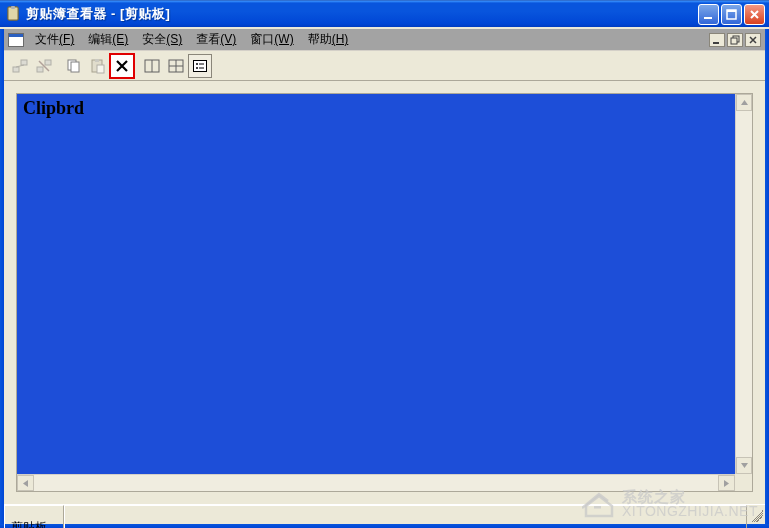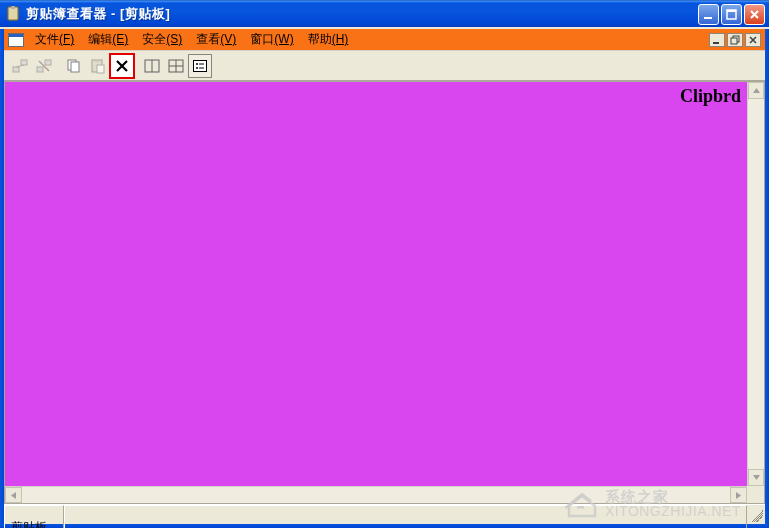--- a/index.html
+++ b/index.html
@@ -36,21 +36,21 @@
     background: linear-gradient(to bottom,#0855dd,#0046d5);
   }
 
   .client {
     position: absolute; left: 4px; right: 4px; top: 29px; bottom: 4px;
     background: #ece9d8; display: flex; flex-direction: column;
   }
 
   
   .menubar {
-    height: 22px; background: #f97316; display: flex; align-items: center; padding: 0 2px;
+    height: 22px; background: #a3a3a3; display: flex; align-items: center; padding: 0 2px;
     border-bottom: 1px solid #d4d0c8;
   }
   .menubar .mdi-icon {
     width: 16px; height: 14px; border: 1px solid #6b6b6b; background: #fff; margin: 0 4px 0 2px;
     position: relative;
   }
   .menubar .mdi-icon::before {
     content: ""; position: absolute; left:0; right:0; top:0; height: 3px; background: #2a5fc1;
   }
   .menubar .menu-item { padding: 2px 7px; cursor: default; }
@@ -71,21 +71,21 @@
   .tb-btn {
     width: 24px; height: 24px; border: 1px solid transparent; display: flex; align-items: center; justify-content: center;
     background: #ece9d8;
   }
   .tb-btn.raised { border: 1px solid #8a867a; background: #f0ede0; }
   .tb-btn.highlight { outline: 2px solid #e00000; outline-offset: -1px; background:#fff; }
   .tb-btn svg { width: 18px; height: 18px; }
   .tb-btn.disabled svg { opacity: 0.55; filter: grayscale(60%); }
 
   
-  .content-wrap { flex: 1 1 auto; position: relative; background: #d946ef; border: 1px solid #aca899; margin: 0; overflow: hidden; text-align: right;}
+  .content-wrap { flex: 1 1 auto; position: relative; background: #1d4ed8; border: 1px solid #aca899; margin: 12px; overflow: hidden;}
   .content-inner { position:absolute; left:0; top:0; right:17px; bottom:17px; padding: 4px 6px; font-family: "Times New Roman", serif; font-size: 18px; font-weight: bold; color:#000;}
   .scroll-v { position:absolute; right:0; top:0; bottom:17px; width:17px; background:#f0ede0; border-left:1px solid #d4d0c8;}
   .scroll-v .arrow { height:17px; background:#ece9d8; border:1px solid #c7c3b6; display:flex; align-items:center; justify-content:center;}
   .scroll-v .arrow.bottom { position:absolute; bottom:0; left:0; right:0;}
   .scroll-h { position:absolute; left:0; right:17px; bottom:0; height:17px; background:#f0ede0; border-top:1px solid #d4d0c8;}
   .scroll-h .arrow { width:17px; height:100%; background:#ece9d8; border:1px solid #c7c3b6; display:flex; align-items:center; justify-content:center;}
   .scroll-h .arrow.right { position:absolute; right:0; top:0; bottom:0;}
   .scroll-corner { position:absolute; right:0; bottom:0; width:17px; height:17px; background:#ece9d8;}
 
   
@@ -99,21 +99,21 @@
   .statusbar .panel.rest { flex:1; }
   .statusbar .grip { width: 18px; position: relative; }
   .statusbar .grip::after {
     content:""; position:absolute; right:2px; bottom:2px; width:12px; height:12px;
     background:
       linear-gradient(135deg, transparent 0 50%, #8a867a 50% 55%, transparent 55% 60%, #8a867a 60% 65%, transparent 65% 70%, #8a867a 70% 75%, transparent 75%);
   }
 
   
   .watermark {
-    position:absolute; right:28px; bottom:10px; display:flex; align-items:center; gap:6px;
+    position:absolute; right:11px; bottom:10px; display:flex; align-items:center; gap:6px;
     color: rgba(200,200,200,0.75); pointer-events:none;
   }
   .watermark .wm-logo { width:34px; height:28px; }
   .watermark .wm-text { display:flex; flex-direction:column; line-height:1; }
   .watermark .wm-text .cn { font-size:15px; font-weight:bold; letter-spacing:1px;}
   .watermark .wm-text .en { font-size:14px; letter-spacing:0.5px;}
 </style>
 </head>
 <body>
 

